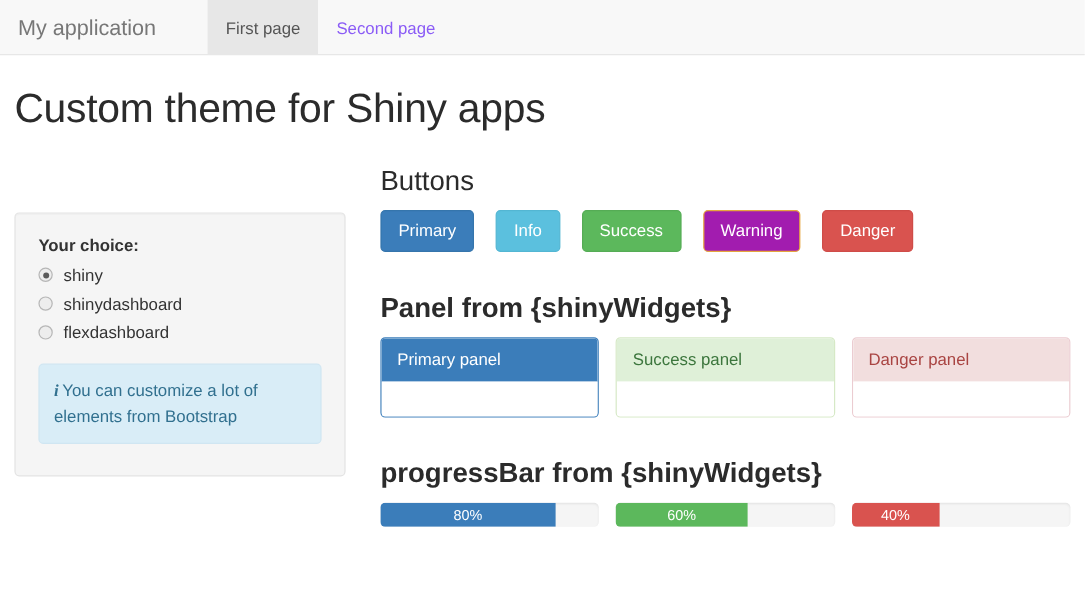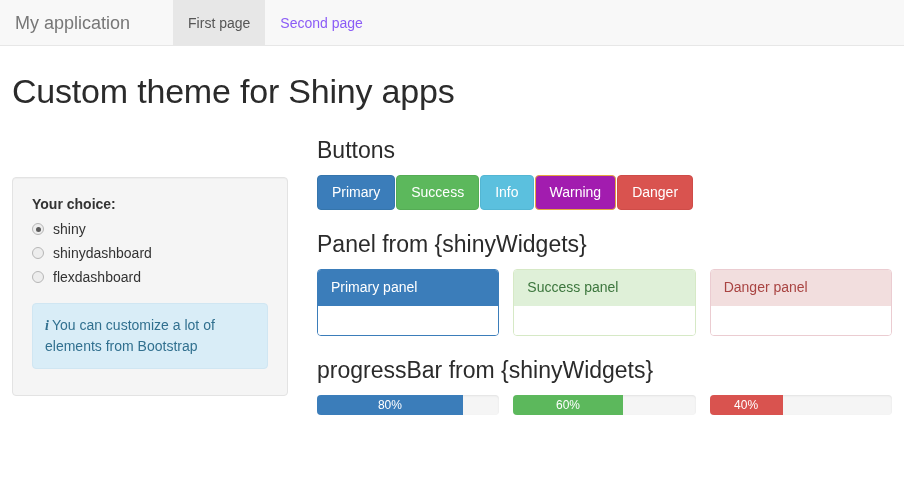--- a/index.html
+++ b/index.html
@@ -150,27 +150,28 @@
     box-sizing: border-box;
   }
   .section-title {
     margin: 0;
     padding: 8px 0 11px 0;
     font-size: 23px;
     font-weight: normal;
     color: #2b2b2b;
   }
   .section-title.sub {
-    padding-top: 21px;
+    padding-top: 33px;
+    font-weight: bold;
   }
 
   
   .btn-row {
     display: flex;
-    gap: 1px;
+    gap: 18px;
   }
   .btn {
     border: 1px solid transparent;
     border-radius: 4px;
     color: #ffffff;
     font-size: 14px;
     line-height: 1;
     padding: 9px 14px 10px 14px;
     white-space: nowrap;
     box-sizing: border-box;
@@ -279,22 +280,22 @@
 
       </div>
     </div>
 
     <div class="main-col">
 
       <h2 class="section-title">Buttons</h2>
 
       <div class="btn-row">
         <button class="btn btn-primary">Primary</button>
+        <button class="btn btn-info">Info</button>
         <button class="btn btn-success">Success</button>
-        <button class="btn btn-info">Info</button>
         <button class="btn btn-warning">Warning</button>
         <button class="btn btn-danger">Danger</button>
       </div>
 
       <h2 class="section-title sub">Panel from {shinyWidgets}</h2>
 
       <div class="panel-row">
         <div class="panel panel-primary">
           <div class="panel-heading">Primary panel</div>
           <div class="panel-body"></div>

